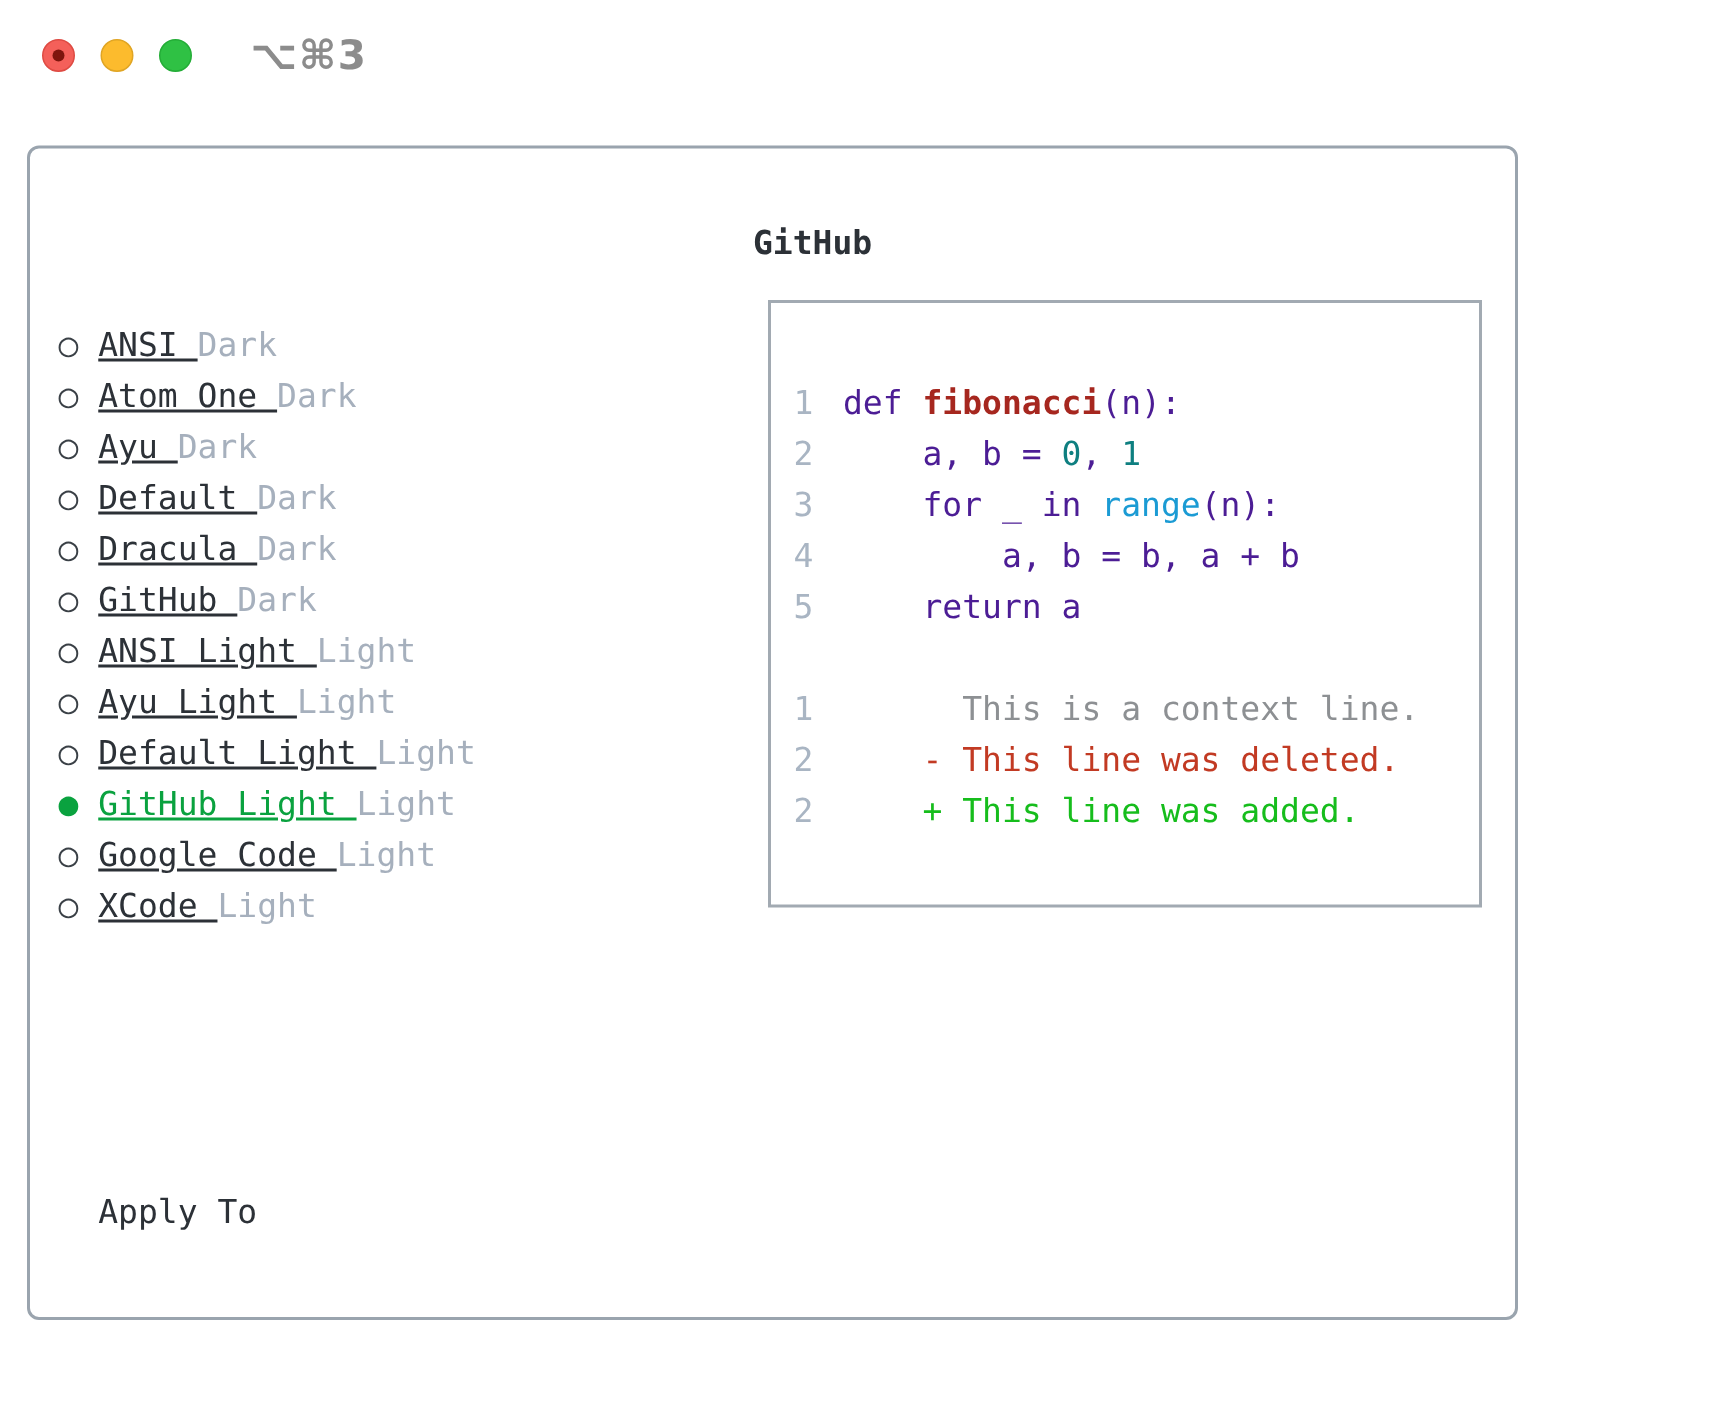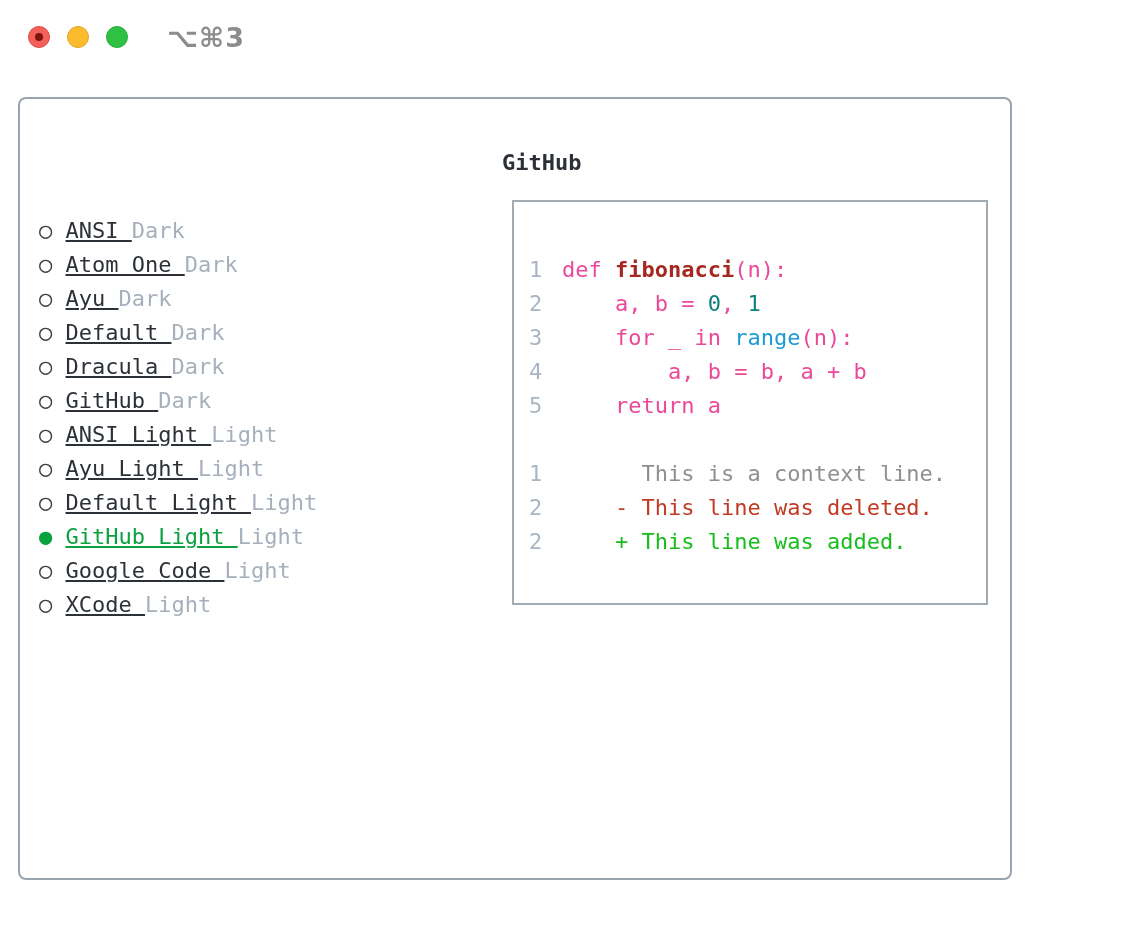--- a/index.html
+++ b/index.html
@@ -60,21 +60,21 @@
     position:absolute;left:482px;top:47px;
     font-size:22px;line-height:34px;font-weight:bold;color:var(--text);
   }
   .preview-box{
     position:absolute;left:492px;top:101px;width:476px;height:405px;
     border:2px solid var(--box-border);background:#fff;overflow:hidden;
   }
   .code{padding:51px 0 0 15px;font-size:22px;line-height:34px;white-space:pre;}
   .code-line{height:34px;white-space:pre;}
   .ln{display:inline-block;width:33px;color:var(--ln);}
-  .tk-plain{color:#ec4899;}
+  .tk-plain{color:#4c1d95;}
   .tk-function{color:var(--func);font-weight:bold;}
   .tk-number{color:var(--num);}
   .tk-builtin{color:var(--builtin);text-align:right;}
   .tk-context{color:var(--context);}
   .tk-deleted{color:var(--del);}
   .tk-added{color:var(--add);}
 </style>
 </head>
 <body>
 
@@ -89,20 +89,21 @@
       <span class="light green"></span>
     </div>
     <div class="win-title">⌥⌘3</div>
   </div>
 
   <div class="panel">
 
     <div class="left-col">
       <div id="theme-items"><div class="row"><span class="bullet">○ </span><span class="theme-name">ANSI </span><span class="theme-variant">Dark</span></div><div class="row"><span class="bullet">○ </span><span class="theme-name">Atom One </span><span class="theme-variant">Dark</span></div><div class="row"><span class="bullet">○ </span><span class="theme-name">Ayu </span><span class="theme-variant">Dark</span></div><div class="row"><span class="bullet">○ </span><span class="theme-name">Default </span><span class="theme-variant">Dark</span></div><div class="row"><span class="bullet">○ </span><span class="theme-name">Dracula </span><span class="theme-variant">Dark</span></div><div class="row"><span class="bullet">○ </span><span class="theme-name">GitHub </span><span class="theme-variant">Dark</span></div><div class="row"><span class="bullet">○ </span><span class="theme-name">ANSI Light </span><span class="theme-variant">Light</span></div><div class="row"><span class="bullet">○ </span><span class="theme-name">Ayu Light </span><span class="theme-variant">Light</span></div><div class="row"><span class="bullet">○ </span><span class="theme-name">Default Light </span><span class="theme-variant">Light</span></div><div class="row"><span class="bullet on">● </span><span class="theme-name on">GitHub Light </span><span class="theme-variant">Light</span></div><div class="row"><span class="bullet">○ </span><span class="theme-name">Google Code </span><span class="theme-variant">Light</span></div><div class="row"><span class="bullet">○ </span><span class="theme-name">XCode </span><span class="theme-variant">Light</span></div></div>
       <div class="row"> </div>
+      <div class="row">  <span>Apply To</span></div>
       
       
       
     </div>
 
     <div class="preview-header">GitHub</div>
 
     <div class="preview-box">
       <div class="code" id="code"><div class="code-line"><span class="ln">1</span><span class="tk-plain">def </span><span class="tk-function">fibonacci</span><span class="tk-plain">(n):</span></div><div class="code-line"><span class="ln">2</span><span class="tk-plain">    a, b = </span><span class="tk-number">0</span><span class="tk-plain">, </span><span class="tk-number">1</span></div><div class="code-line"><span class="ln">3</span><span class="tk-plain">    for _ in </span><span class="tk-builtin">range</span><span class="tk-plain">(n):</span></div><div class="code-line"><span class="ln">4</span><span class="tk-plain">        a, b = b, a + b</span></div><div class="code-line"><span class="ln">5</span><span class="tk-plain">    return a</span></div><div class="code-line"><span class="ln"></span></div><div class="code-line"><span class="ln">1</span><span class="tk-context">      This is a context line.</span></div><div class="code-line"><span class="ln">2</span><span class="tk-deleted">    - This line was deleted.</span></div><div class="code-line"><span class="ln">2</span><span class="tk-added">    + This line was added.</span></div></div>
     </div>

